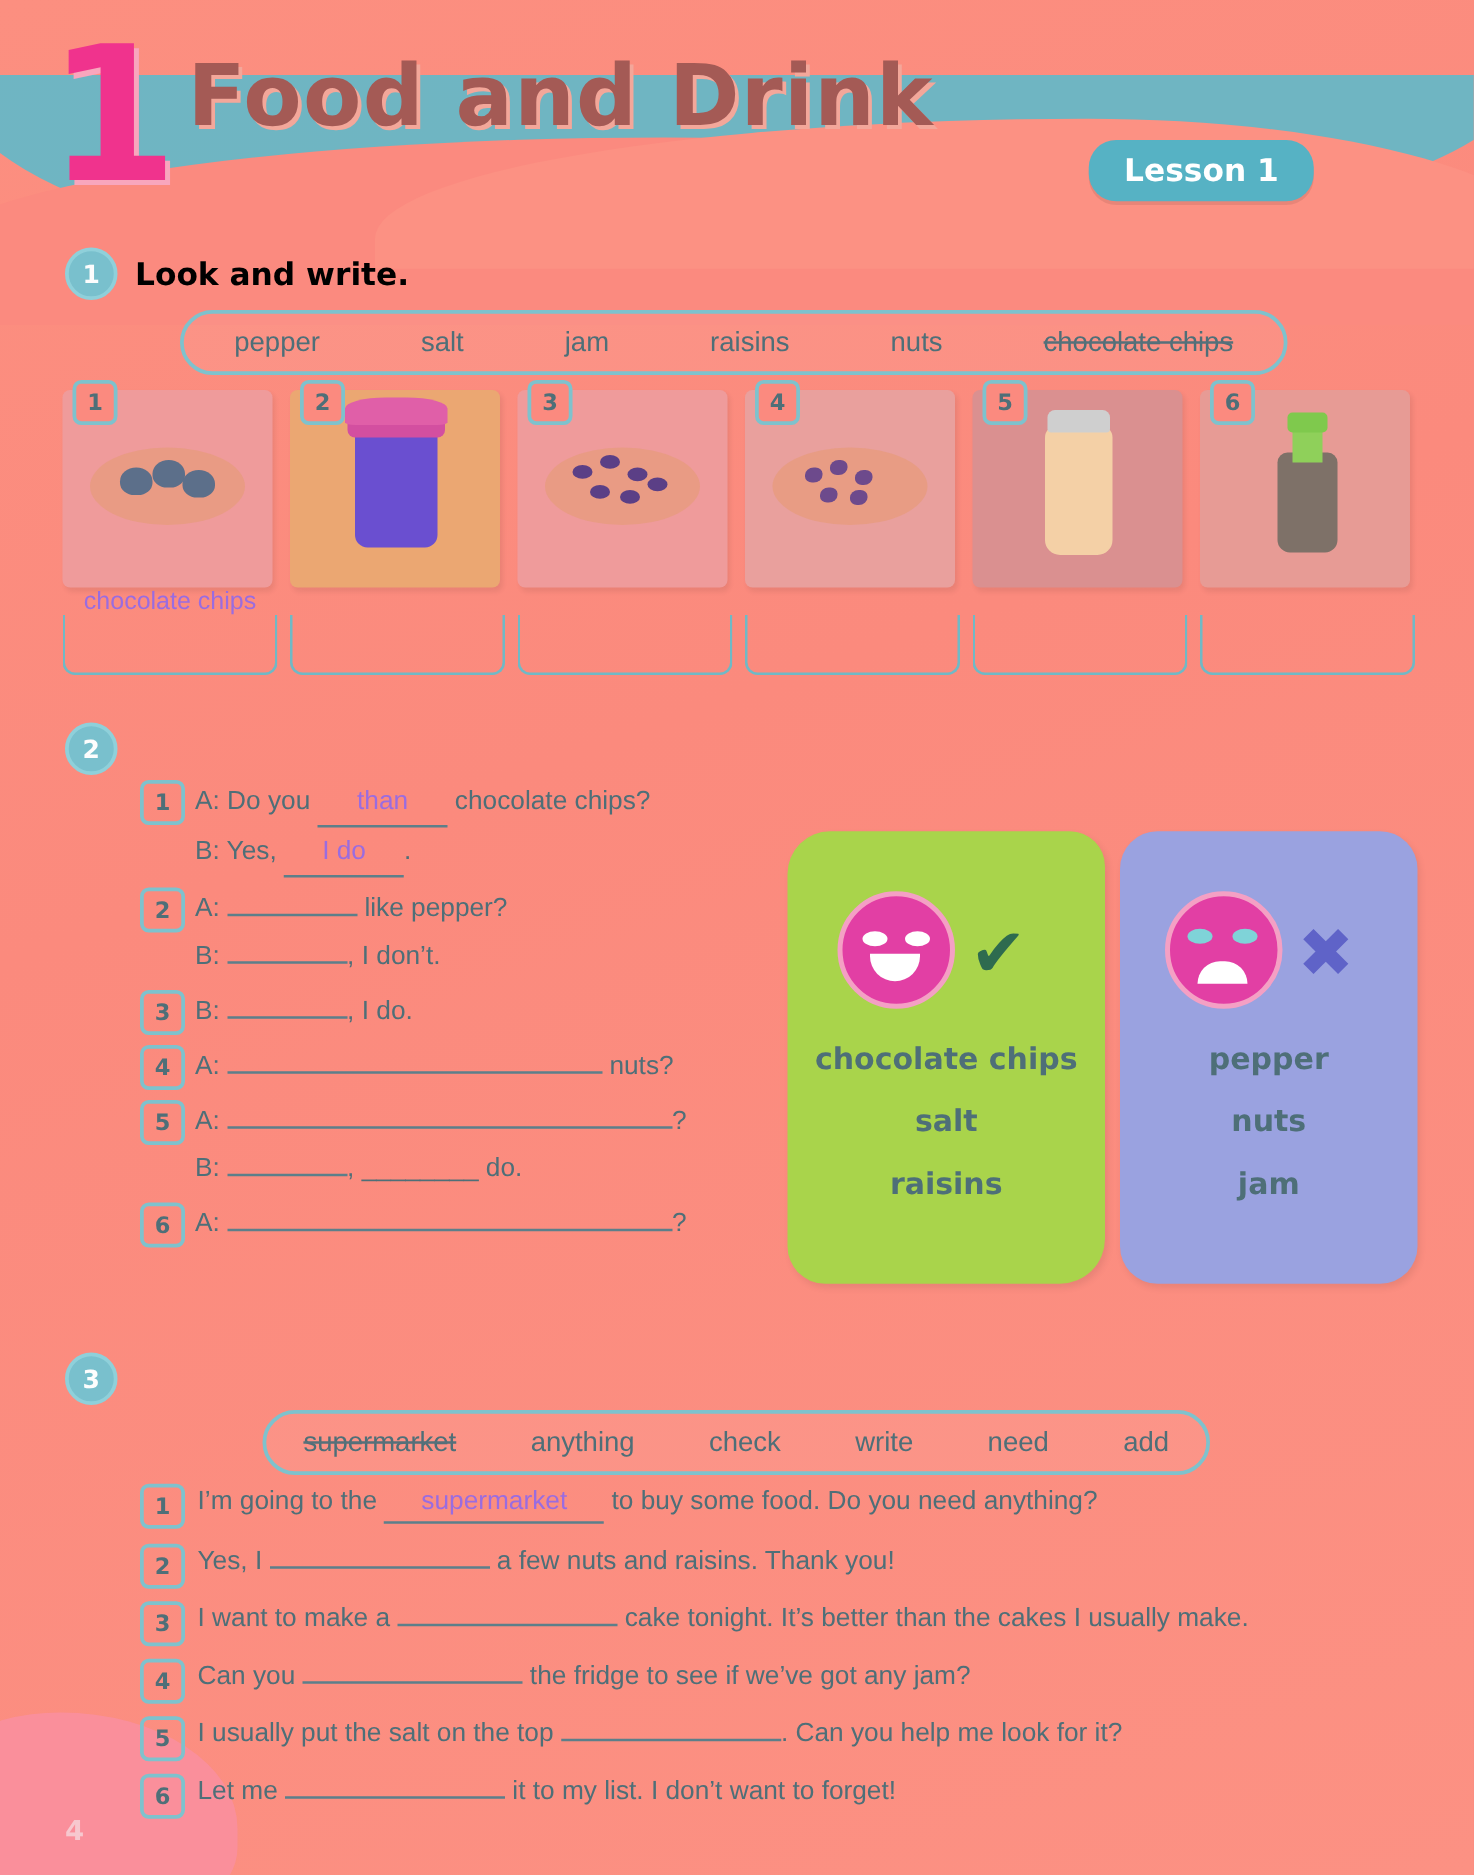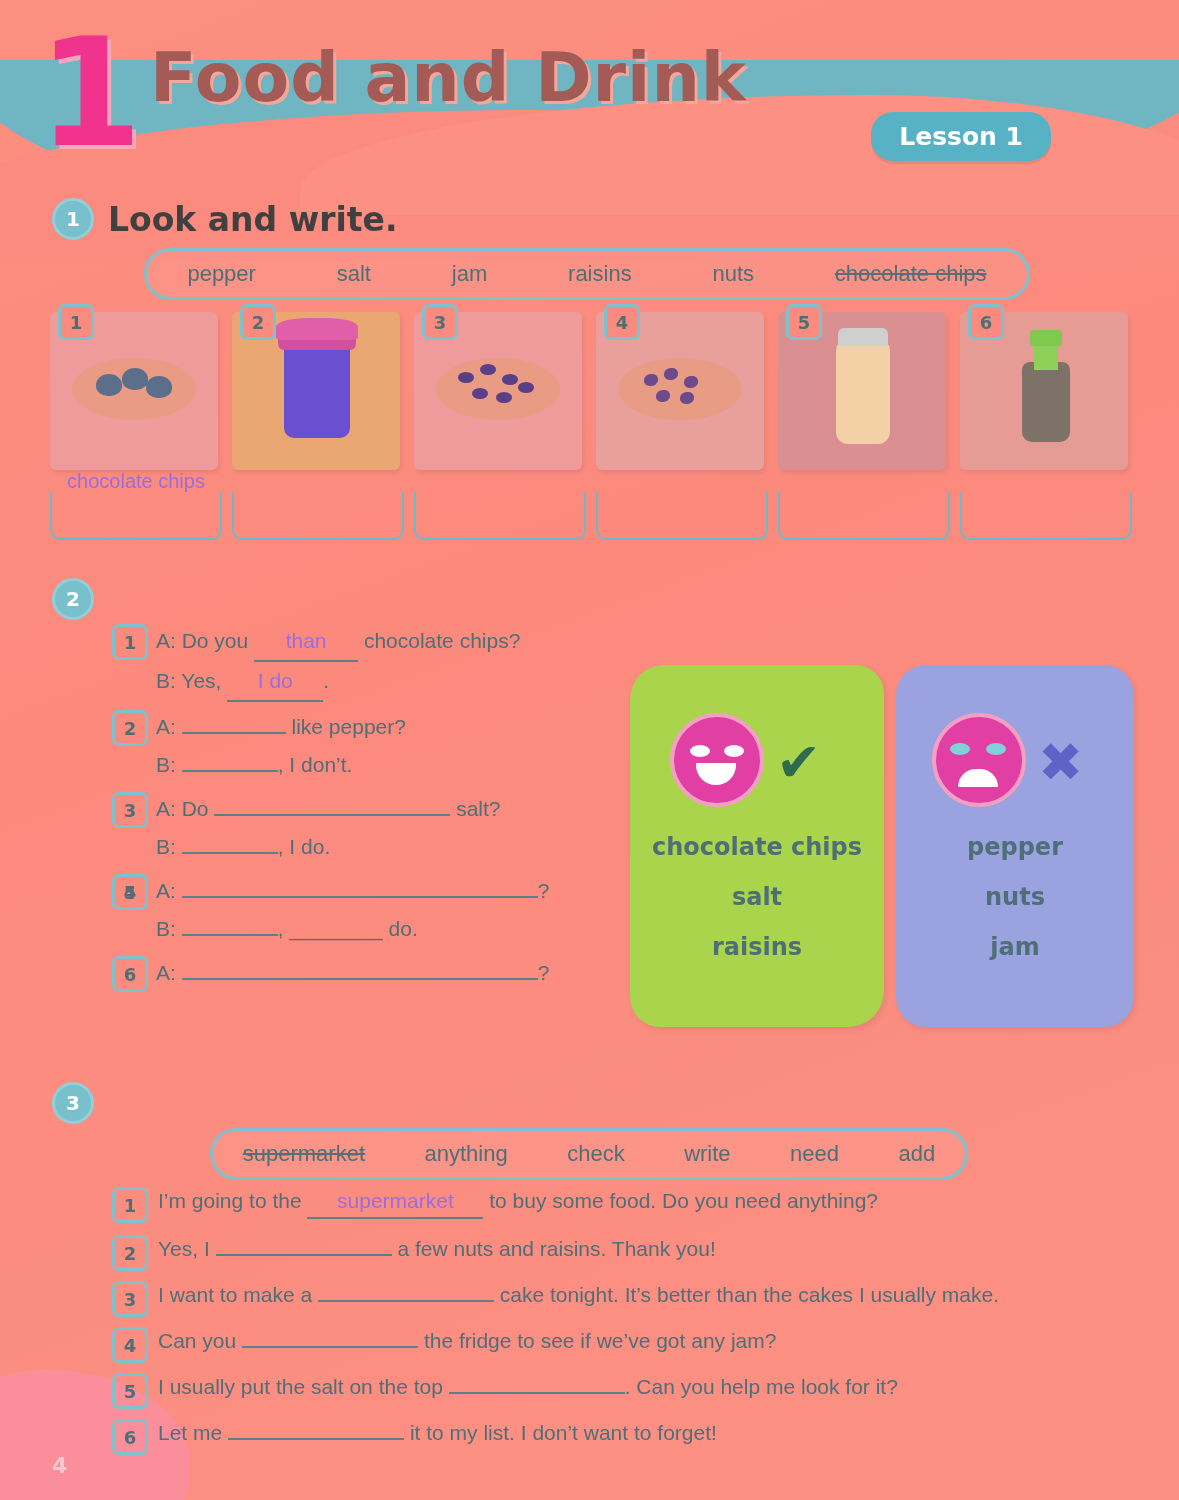--- a/index.html
+++ b/index.html
@@ -113,23 +113,23 @@
     border: 3px solid #8fd0da;
     color: #fdfdfd;
     font-weight: bold;
     font-size: 20px;
     display: flex;
     align-items: center;
     justify-content: center;
     font-family: "DejaVu Sans", sans-serif;
   }
   .ex-title {
-    font-size: 33px;
-    font-weight: bold;
-    color: #404040;
+    font-size: 25px;
+    font-weight: bold;
+    color: #000000;
     font-family: "DejaVu Sans", sans-serif;
   }
 
   
   .wordbank {
     position: absolute;
     border: 3px solid #7ec2cd;
     border-radius: 26px;
     display: flex;
     align-items: center;
@@ -558,25 +558,25 @@
       <div class="line">A: Do you <span class="blank" style="width:104px">than</span> chocolate chips?</div>
       <div class="line">B: Yes, <span class="blank" style="width:96px">I do</span>.</div>
     </div>
     <div class="qrow">
       <div class="qnum">2</div>
       <div class="line">A: <span class="blank" style="width:104px"></span> like pepper?</div>
       <div class="line">B: <span class="blank" style="width:96px"></span>, I don’t.</div>
     </div>
     <div class="qrow">
       <div class="qnum">3</div>
-      <div class="line">A: Do <span class="blank" style="width:236px"></span> salt?</div>
       <div class="line">B: <span class="blank" style="width:96px"></span>, I do.</div>
     </div>
     <div class="qrow">
       <div class="qnum">4</div>
+      <div class="line">A: <span class="blank" style="width:300px"></span> nuts?</div>
     </div>
     <div class="qrow">
       <div class="qnum">5</div>
       <div class="line">A: <span class="blank" style="width:356px"></span>?</div>
       <div class="line">B: <span class="blank" style="width:96px"></span>, ________ do.</div>
     </div>
     <div class="qrow">
       <div class="qnum">6</div>
       <div class="line">A: <span class="blank" style="width:356px"></span>?</div>
     </div>

